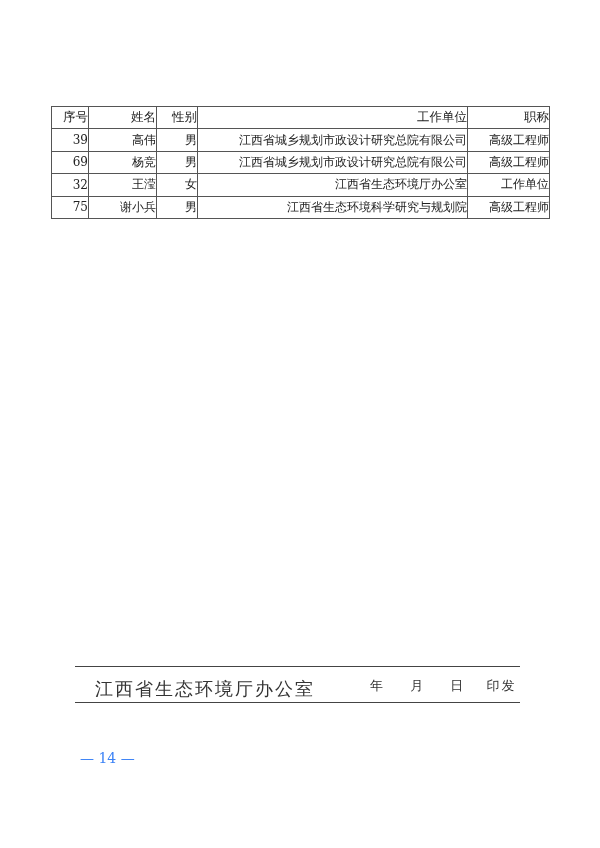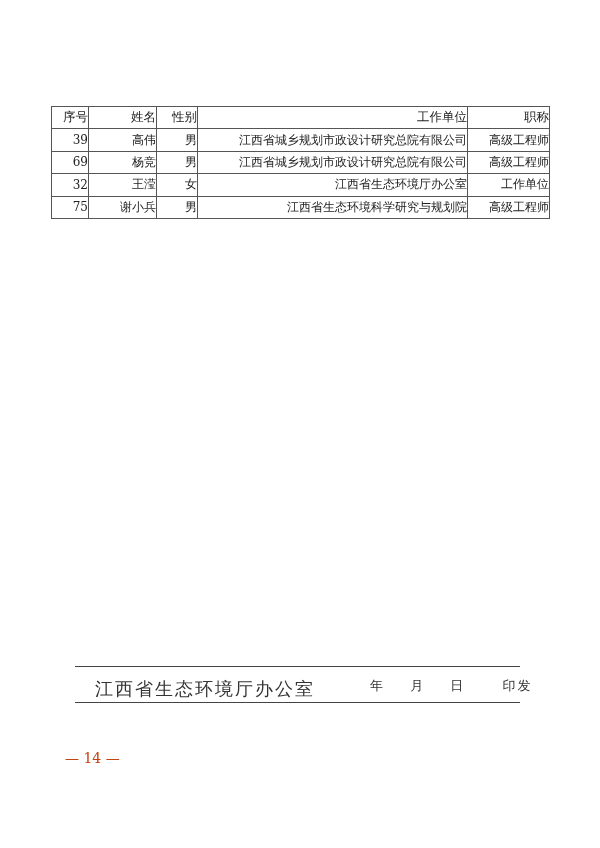--- a/index.html
+++ b/index.html
@@ -15,21 +15,21 @@
     border: 1px solid #555; height: 21.4px; padding: 0; text-align: right;
     font-weight: normal; white-space: nowrap; overflow: hidden;
   }
   .tbl th { font-size: 12.5px; }
   .footer-rule { position: absolute; left: 75px; width: 445px; height: 0; border-top: 1.2px solid #444; }
   .footer-rule.top { top: 666px; }
   .footer-rule.bottom { top: 702px; }
   .footer-office { position: absolute; left: 95px; top: 677px; font-size: 18px; letter-spacing: 2px; color: #333; }
   .footer-date { position: absolute; left: 370px; top: 677px; font-size: 13px; color: #333; }
   .footer-date span { display: inline-block; }
-  .page-num { position: absolute; left: 65px; top: 750px; font-size: 14px; color: #c2410c; }
+  .page-num { position: absolute; left: 80px; top: 750px; font-size: 14px; color: #3b82f6; }
 </style>
 </head>
 <body>
 
 <table class="tbl">
   <colgroup>
     <col style="width:37px">
       <col style="width:68px">
       <col style="width:41px">
       <col style="width:270px">
@@ -75,17 +75,17 @@
     </tr>
   </tbody>
 </table>
 
 <div class="footer-rule top"></div>
 <div class="footer-office">江西省生态环境厅办公室</div>
 <div class="footer-date">
   <span style="width:36px">年</span>
   <span style="width:36px">月</span>
   <span style="width:22px">日</span>
-  <span style="margin-left:26px;letter-spacing:2px">印发</span>
+  <span style="margin-left:10px;letter-spacing:2px">印发</span>
 </div>
 <div class="footer-rule bottom"></div>
 
 <div class="page-num">— 14 —</div>
 
 </body></html>

